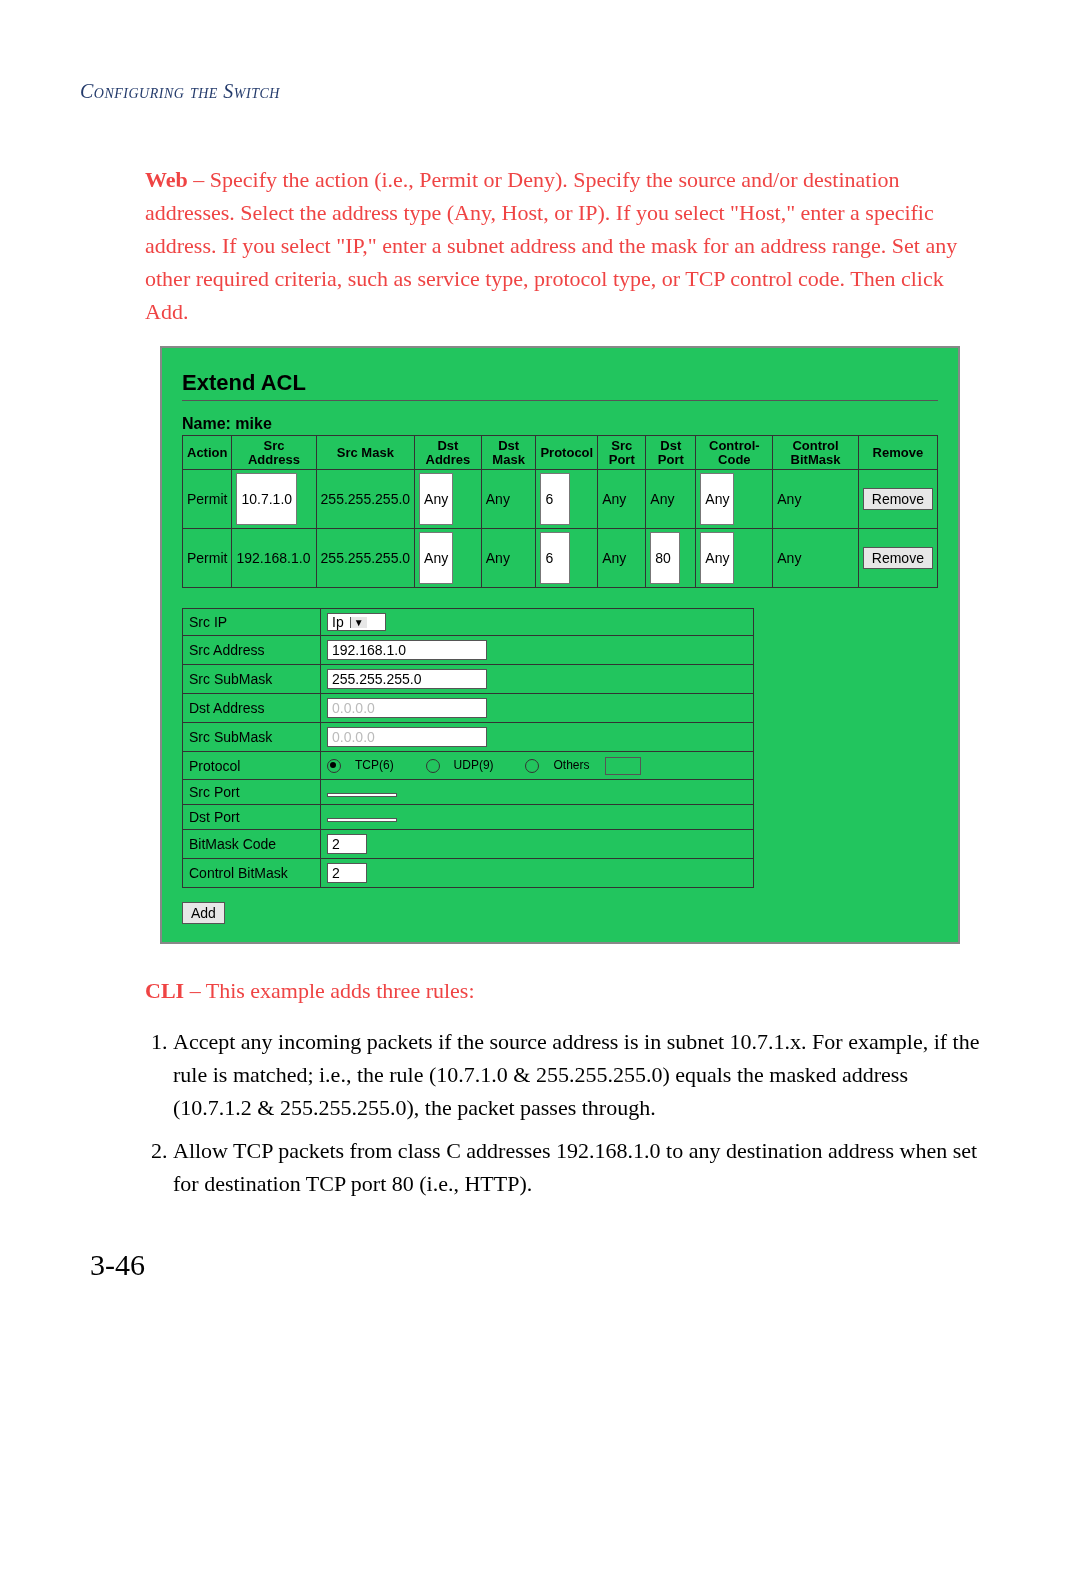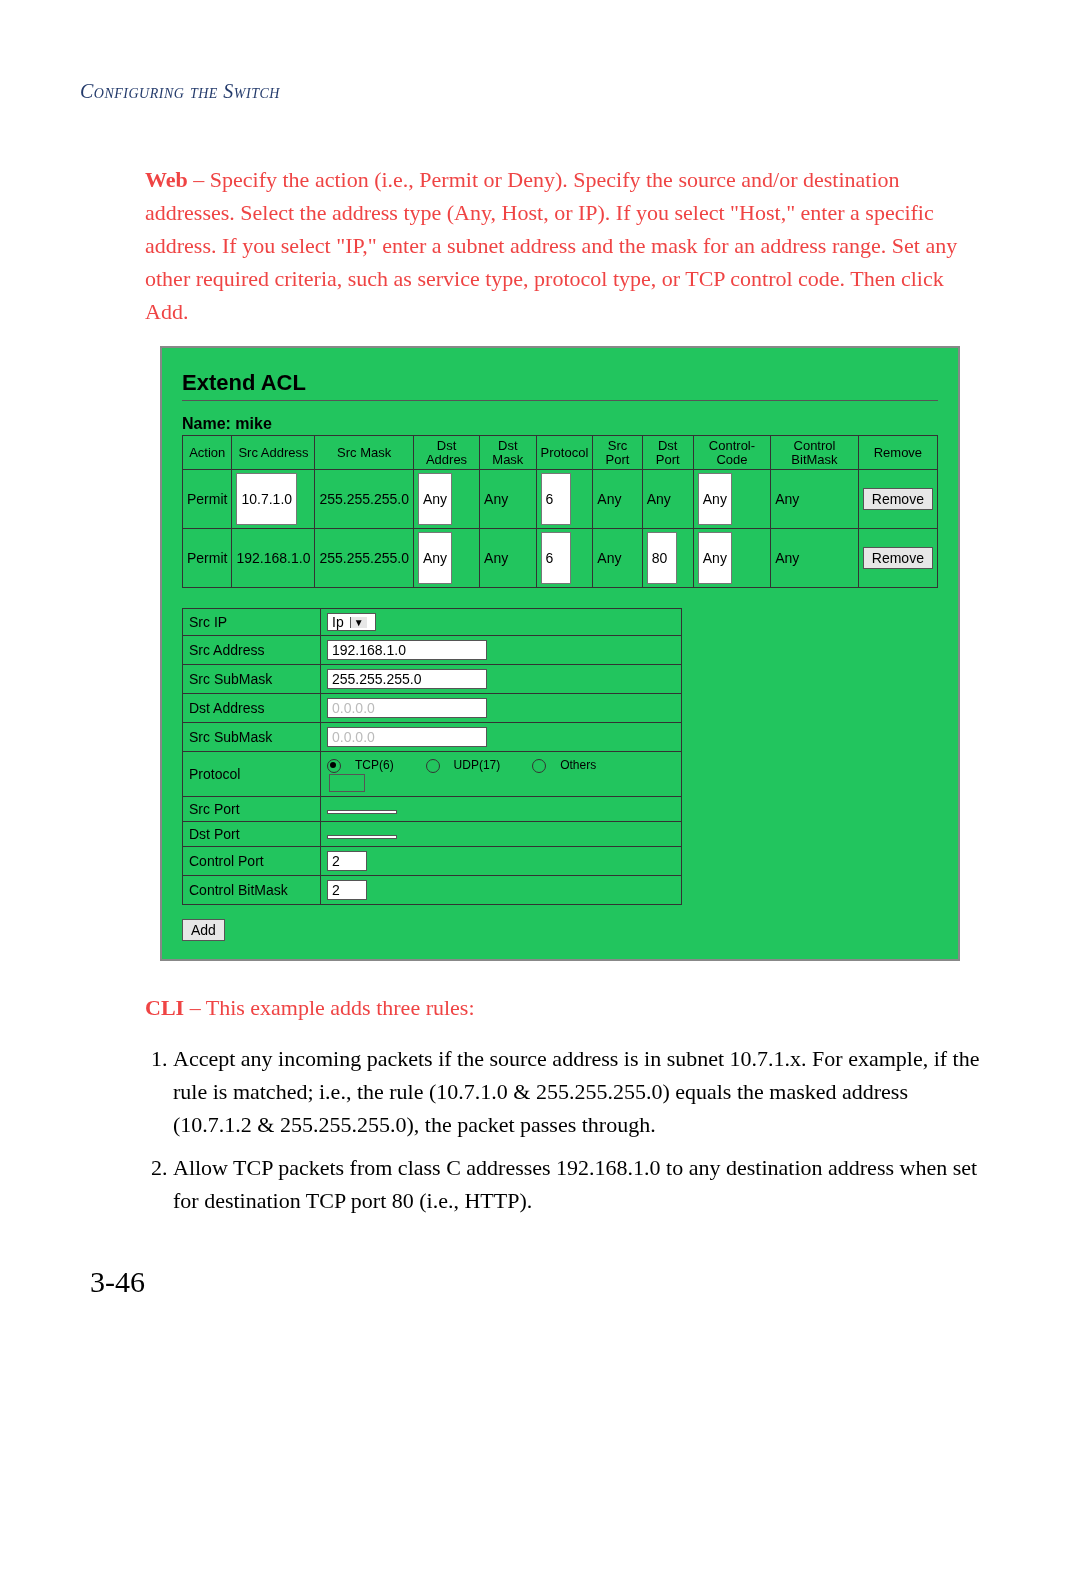--- a/index.html
+++ b/index.html
@@ -64,21 +64,21 @@
     width: 100%;
     font-family: Arial, Helvetica, sans-serif;
     font-size: 14px;
   }
   table.acl th, table.acl td {
     border: 1px solid #333;
     padding: 3px 4px;
     vertical-align: middle;
   }
   table.acl th {
-    font-weight: normal;
+    font-weight: bold;
     line-height: 1.05;
     font-size: 13px;
   }
   .cell-input {
     border: 1px solid #777;
     background: #fff;
     display: inline-block;
     min-width: 20px;
     padding: 17px 4px;
     font-size: 14px;
@@ -90,21 +90,21 @@
     background: #e7e7e7;
     padding: 2px 8px;
     font-size: 14px;
     font-family: Arial, sans-serif;
   }
   .form-table {
     border-collapse: collapse;
     margin-top: 20px;
     font-family: Arial, Helvetica, sans-serif;
     font-size: 14px;
-    width: 500px;
+    width: 572px;
   }
   .form-table td {
     border: 1px solid #333;
     padding: 4px 6px;
     vertical-align: middle;
   }
   .form-table td.label {
     width: 125px;
     white-space: nowrap;
   }
@@ -115,21 +115,21 @@
     font-size: 14px;
     font-family: Arial, sans-serif;
     display: inline-block;
   }
   .input.disabled {
     color: #bbb;
   }
   .select {
     border: 1px solid #555;
     background: #fff;
-    padding: 0 8px 0 4px;
+    padding: 0 18px 0 4px;
     font-size: 14px;
     display: inline-flex;
     align-items: center;
   }
   .select .chev {
     display: inline-block;
     background: #e7e7e7;
     border-left: 1px solid #555;
     padding: 0 3px;
     margin-left: 6px;
@@ -269,34 +269,34 @@
         <td><span class="input disabled" style="width:150px">0.0.0.0</span></td>
       </tr>
       <tr>
         <td class="label">Src SubMask</td>
         <td><span class="input disabled" style="width:150px">0.0.0.0</span></td>
       </tr>
       <tr>
         <td class="label">Protocol</td>
         <td class="radio-group">
           <span><span class="radio sel"></span><span>TCP(6)</span></span>
-          <span><span class="radio"></span><span>UDP(17)</span></span>
+          <span><span class="radio"></span><span>UDP(9)</span></span>
           <span><span class="radio"></span><span>Others</span><span class="others-box"></span></span>
         </td>
       </tr>
       <tr>
         <td class="label">Src Port</td>
         <td><span class="input" style="width:60px"></span></td>
       </tr>
       <tr>
         <td class="label">Dst Port</td>
         <td><span class="input" style="width:60px"></span></td>
       </tr>
       <tr>
-        <td class="label">Control Port</td>
+        <td class="label">BitMask Code</td>
         <td><span class="input" style="width:30px">2</span></td>
       </tr>
       <tr>
         <td class="label">Control BitMask</td>
         <td><span class="input" style="width:30px">2</span></td>
       </tr>
     </tbody>
       </table>
 
     <div class="add-row">

